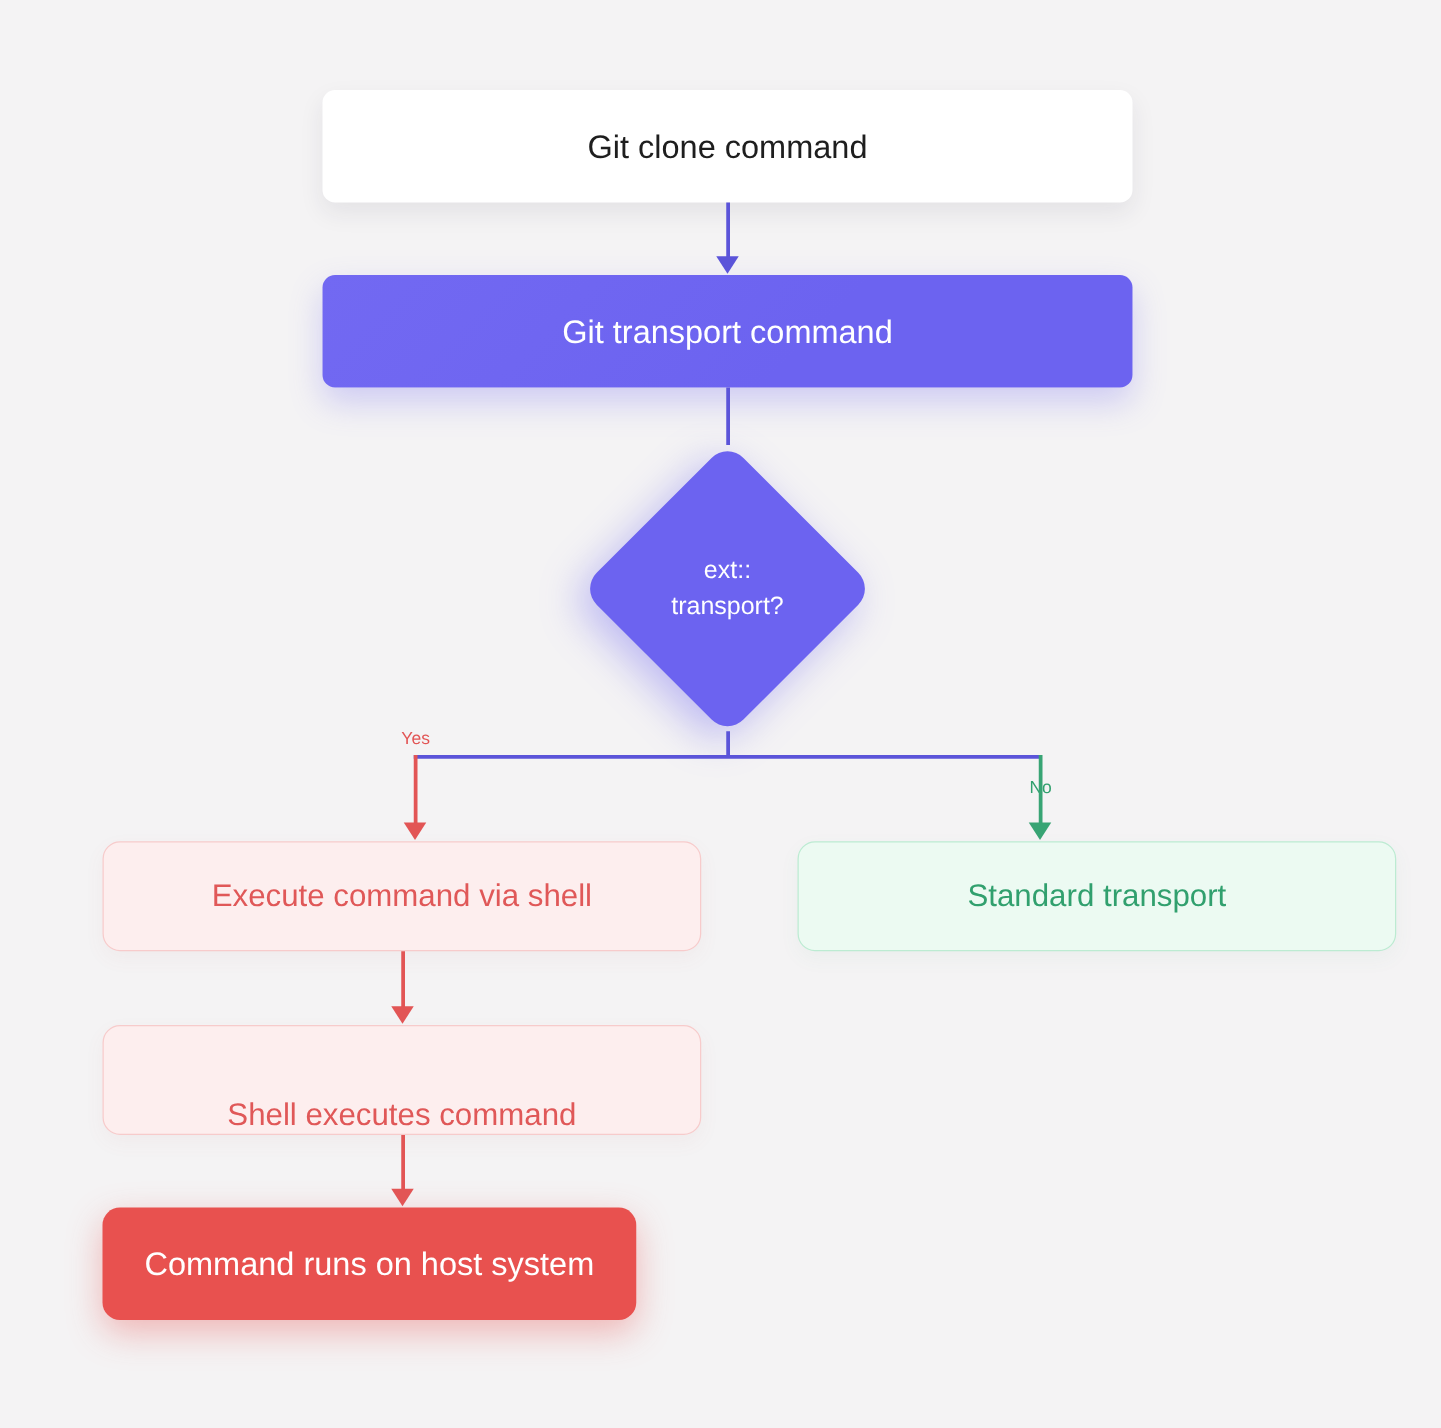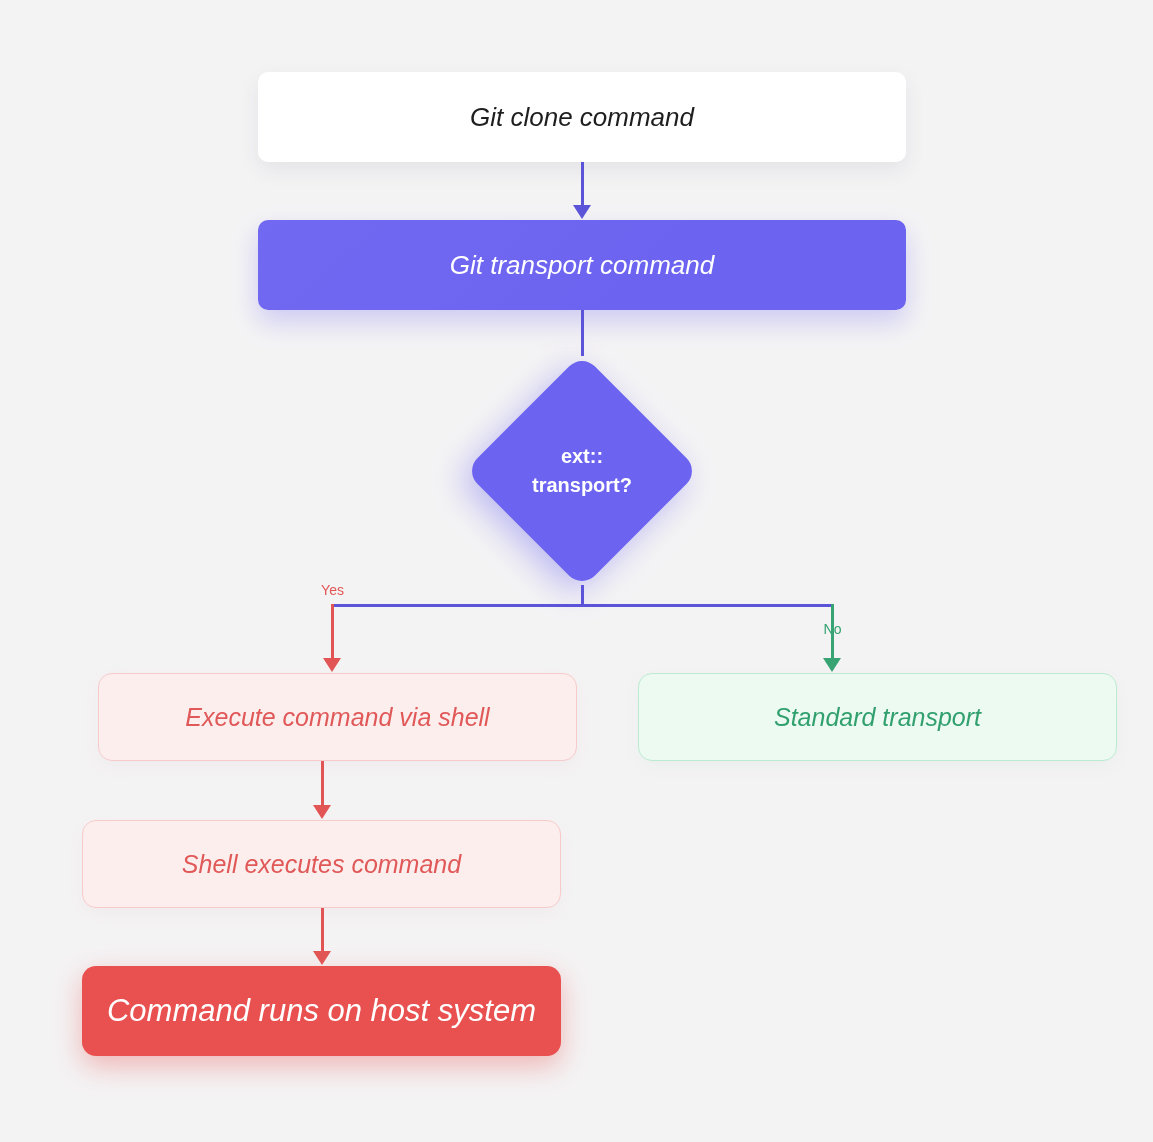--- a/index.html
+++ b/index.html
@@ -31,21 +31,20 @@
     background:var(--background);
     overflow:hidden;
   }
   .node{
     position:absolute;
     display:flex;
     align-items:center;
     justify-content:center;
     text-align:center;
     box-sizing:border-box;
-    font-style:italic;
   }
   .node-start{
     left:258px; top:72px; width:648px; height:90px;
     background:var(--white-node-bg);
     border-radius:10px;
     color:var(--white-node-text);
     font-size:26px;
     box-shadow:0 8px 20px rgba(40,40,60,0.08);
   }
   .node-parser{
@@ -74,55 +73,55 @@
     position:absolute;
     left:0; top:0; right:0; bottom:0;
     display:flex;
     flex-direction:column;
     align-items:center;
     justify-content:center;
     color:#ffffff;
     font-size:20px;
     line-height:29px;
     text-align:center;
-    font-weight:bold;
   }
   .node-branch{
     width:479px; height:88px;
     border-radius:14px;
     font-size:25px;
   }
   .node-exec{
-    left:98px; top:673px;
+    left:82px; top:673px;
     background:var(--red-light-bg);
     border:1.5px solid var(--red-light-border);
     color:var(--red-text);
     box-shadow:0 6px 16px rgba(180,90,90,0.05);
   }
   .node-standard{
     left:603px; top:673px;
     background:var(--green-light-bg);
     border:1.5px solid var(--green-light-border);
     color:var(--green-text);
     box-shadow:0 6px 16px rgba(80,160,110,0.05);
     margin-left:35px;
   }
   .node-shell{
     left:82px; top:820px;
     background:var(--red-light-bg);
     border:1.5px solid var(--red-light-border);
     color:var(--red-text);
     box-shadow:0 6px 16px rgba(180,90,90,0.05);
+    align-items:flex-end;
   }
   .node-host{
-    left:82px; top:966px; width:479px; height:90px;
+    left:82px; top:966px; width:427px; height:90px;
     background:var(--red-solid);
     border-radius:14px;
     color:#ffffff;
-    font-size:31px;
+    font-size:26px;
     box-shadow:0 10px 28px rgba(232,81,79,0.38);
   }
   .line{position:absolute;}
   .vline{width:3px;}
   .hline{height:3px;}
   .indigo{background:var(--connector-indigo);}
   .red{background:var(--branch-red);}
   .green{background:var(--branch-green);}
   .arrowhead{
     position:absolute;

